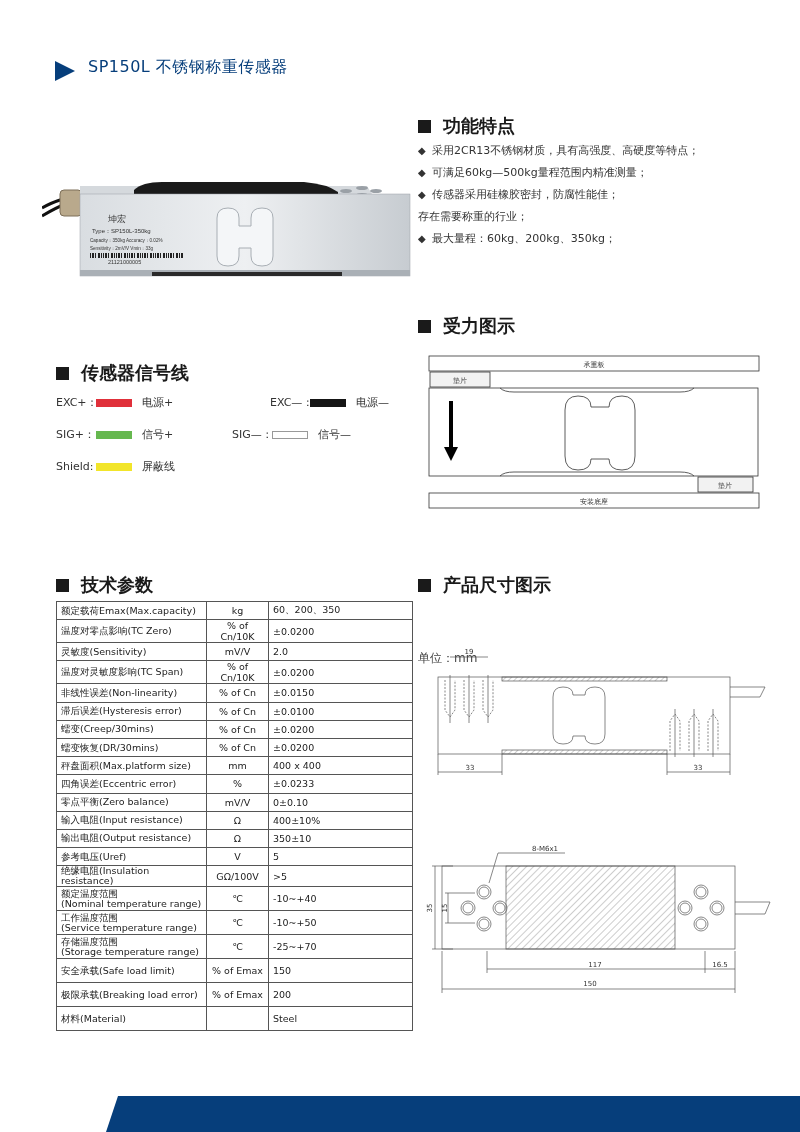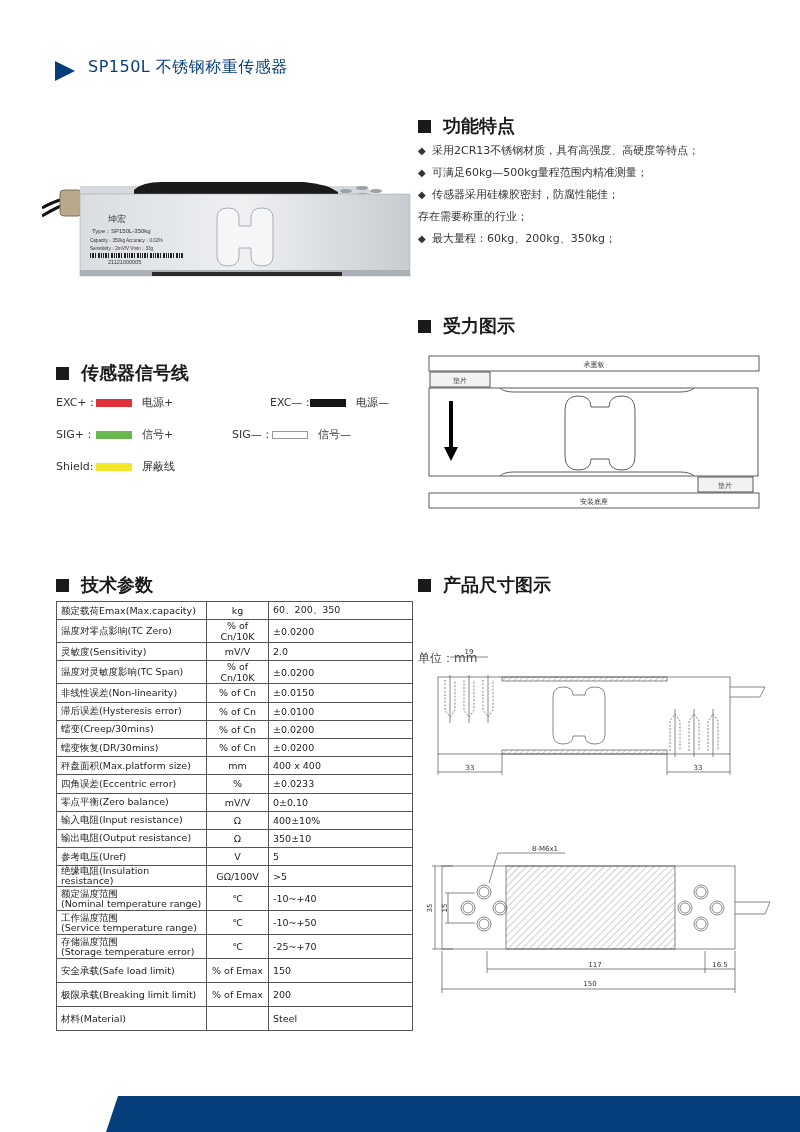--- a/index.html
+++ b/index.html
@@ -285,32 +285,32 @@
         <td class="c1">
           <div>工作温度范围</div>
           <div>(Service temperature range)</div>
         </td>
         <td class="c2">℃</td>
         <td class="c3">-10~+50</td>
       </tr>
     <tr class="tall">
         <td class="c1">
           <div>存储温度范围</div>
-          <div>(Storage temperature error)</div>
+          <div>(Storage temperature range)</div>
         </td>
         <td class="c2">℃</td>
         <td class="c3">-25~+70</td>
       </tr>
     <tr class="tall">
         <td class="c1">安全承载(Safe load limit)</td>
         <td class="c2">% of Emax</td>
         <td class="c3">150</td>
       </tr>
     <tr class="tall">
-        <td class="c1">极限承载(Breaking limit limit)</td>
+        <td class="c1">极限承载(Breaking load error)</td>
         <td class="c2">% of Emax</td>
         <td class="c3">200</td>
       </tr>
     <tr class="tall">
         <td class="c1">材料(Material)</td>
         <td class="c2"></td>
         <td class="c3">Steel</td>
       </tr>
   </tbody>
 </table>

